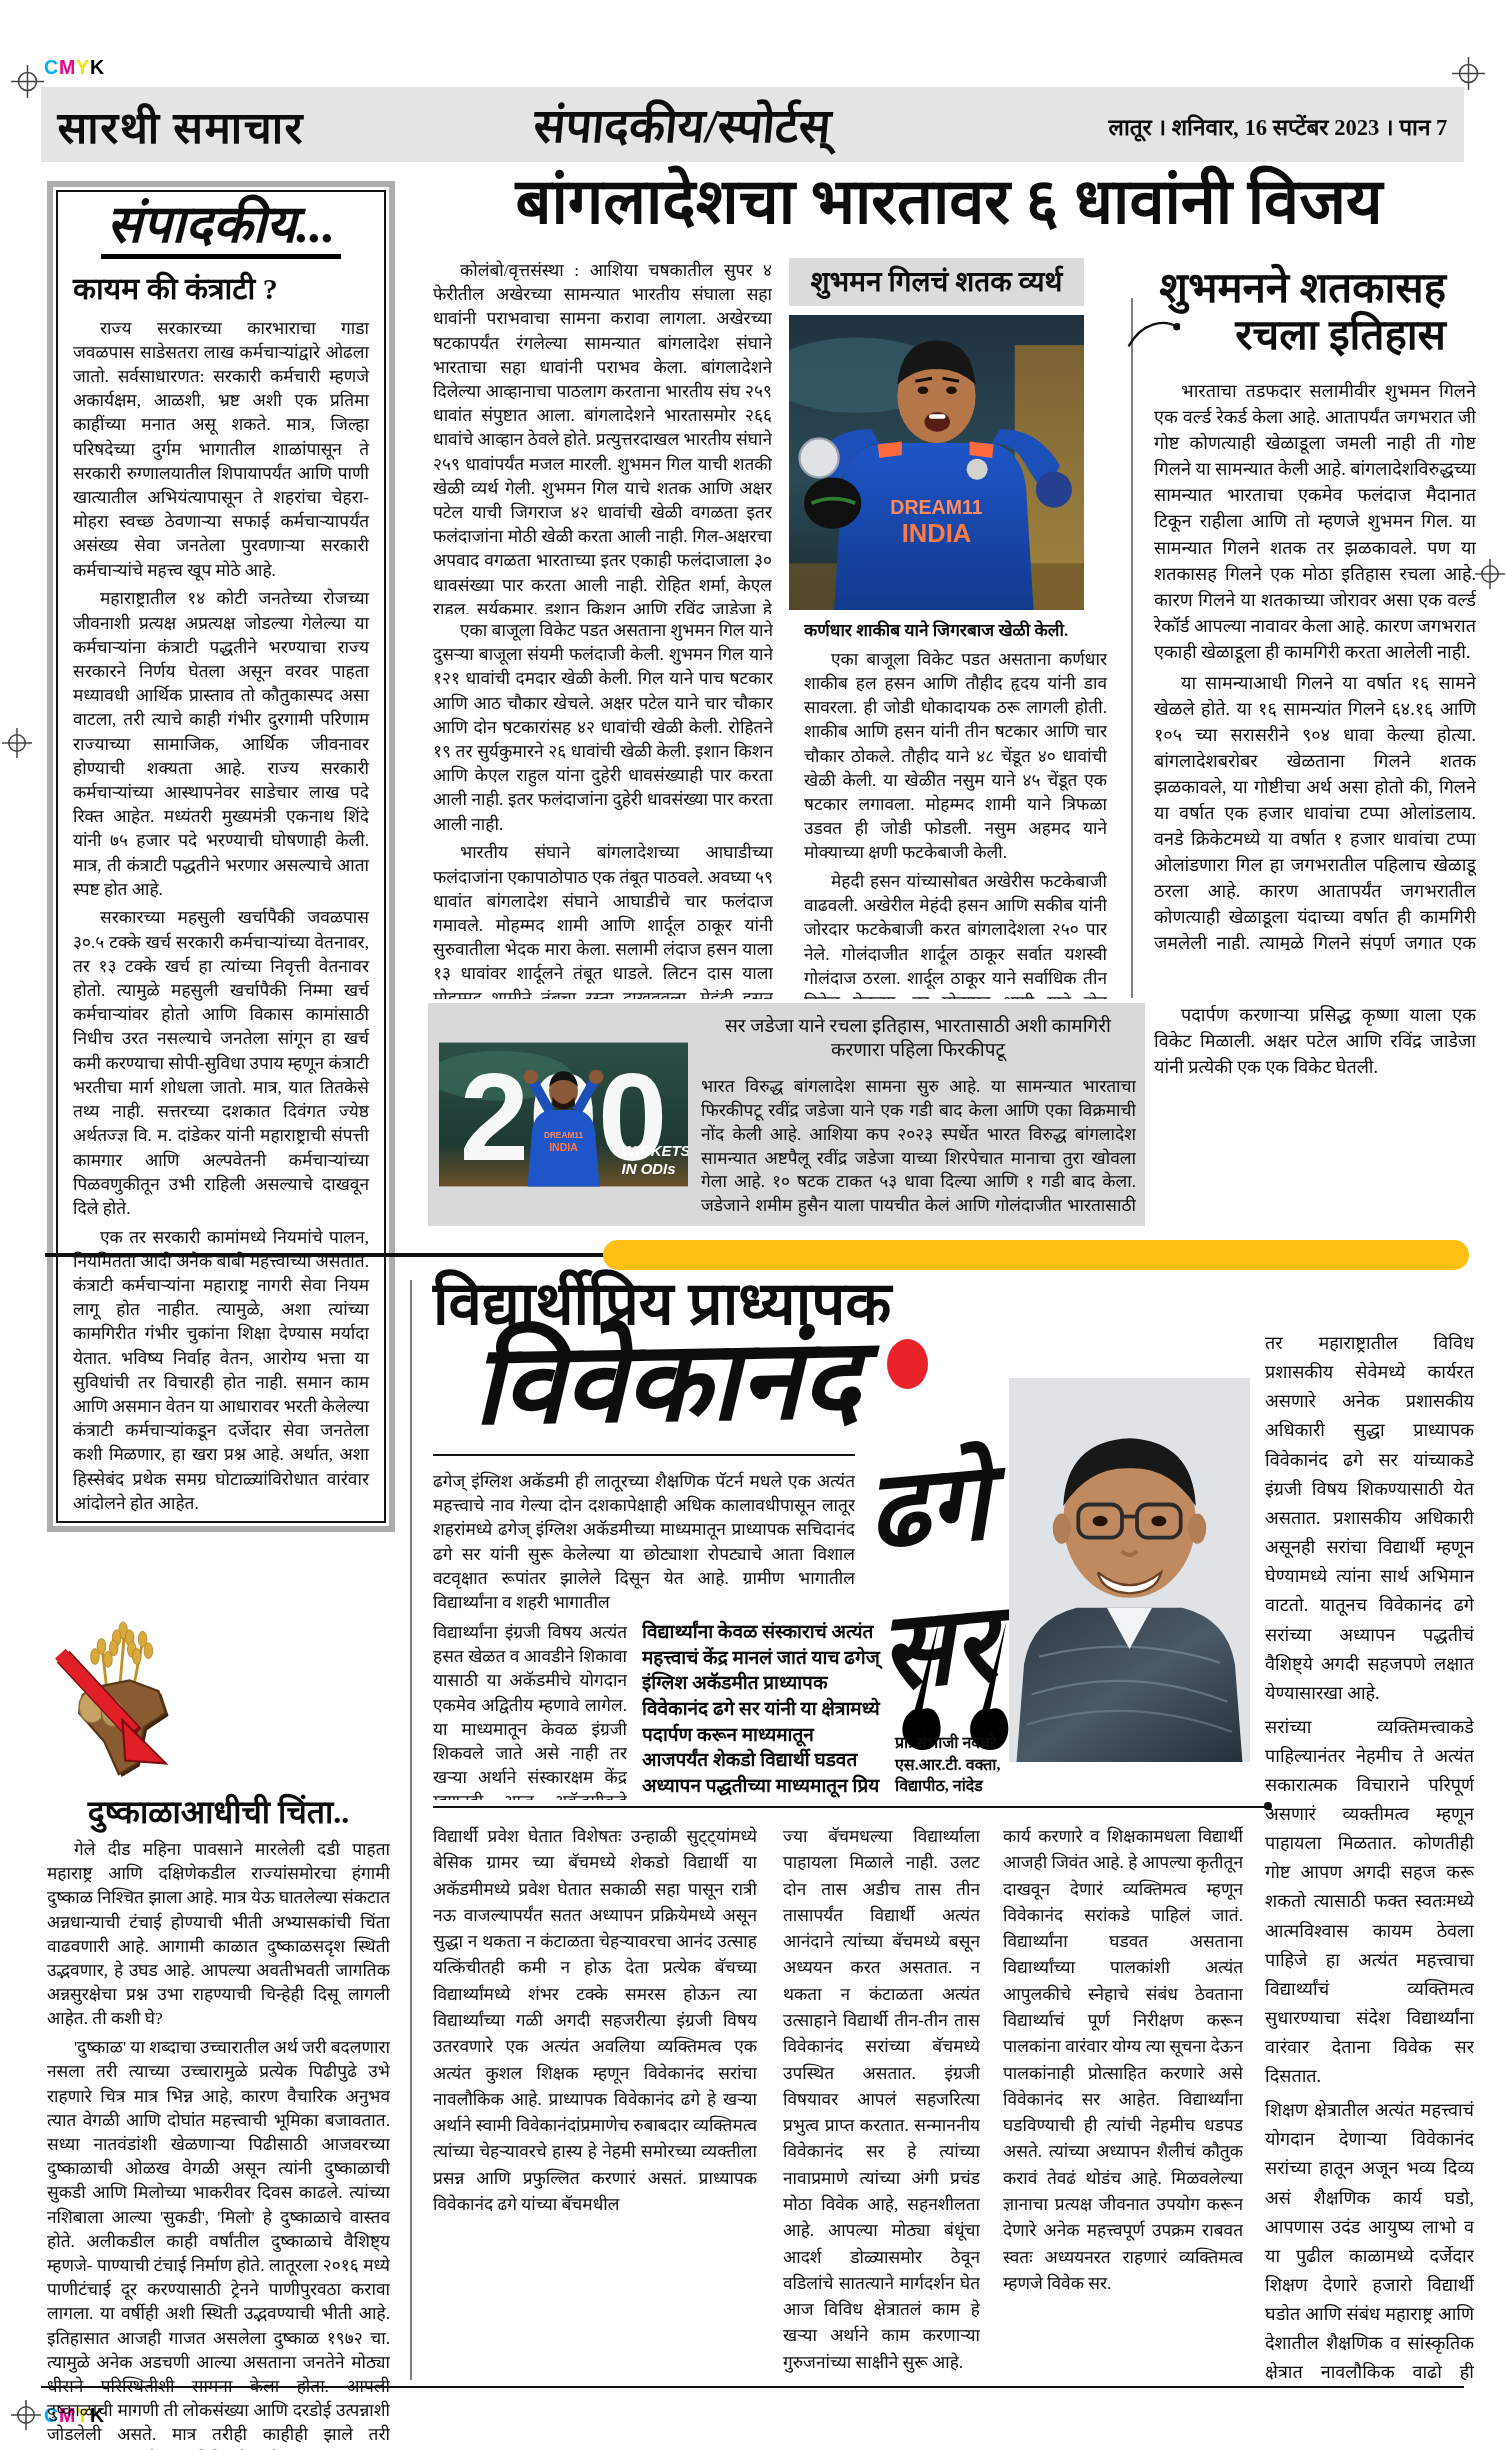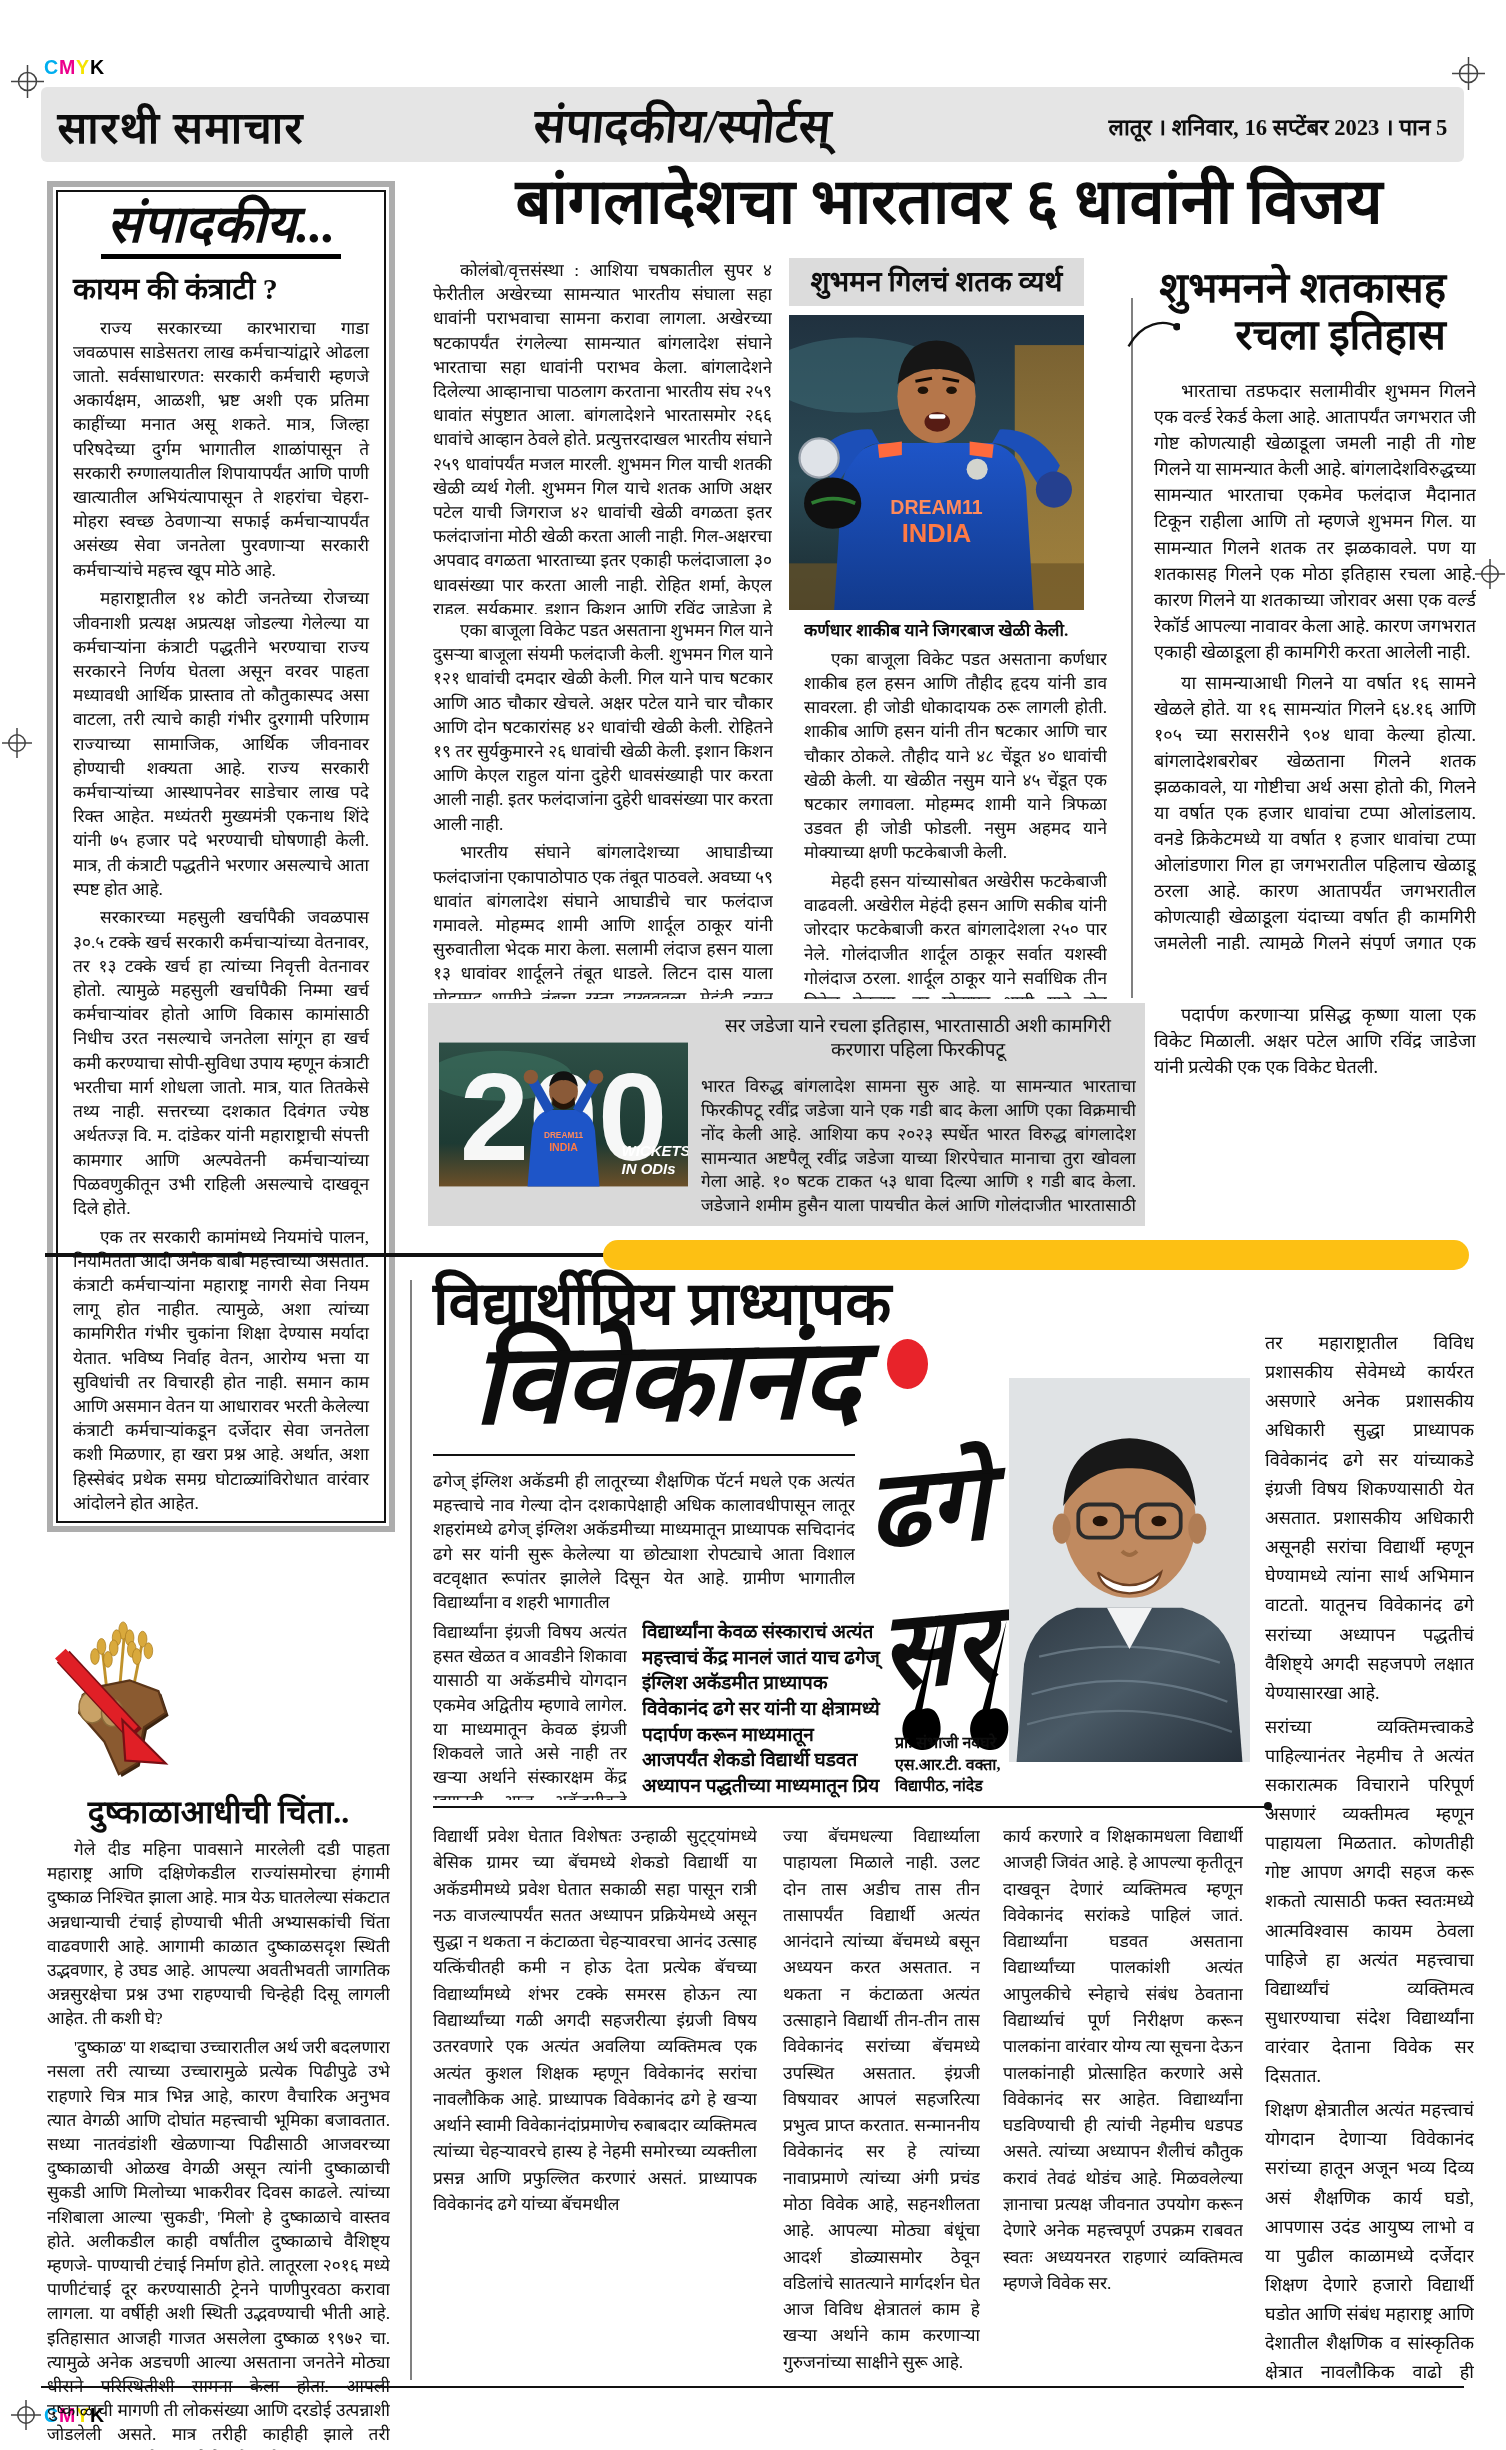--- a/index.html
+++ b/index.html
@@ -5,21 +5,21 @@
   html,body{margin:0;padding:0;background:#fff;}
   body{width:1506px;height:2450px;position:relative;font-family:"Liberation Serif","DejaVu Serif",serif;color:#0d0d0d;}
   #page{position:relative;width:1506px;height:2450px;background:#fff;overflow:hidden;}
   .abs{position:absolute;}
   .just{text-align:justify;text-justify:inter-word;}
   .hide{overflow:hidden;}
   p{margin:0 0 4.5px 0;text-indent:27px;}
   .nois p{text-indent:0;}
   .cmyk{font-family:"Liberation Sans",sans-serif;font-weight:700;font-size:19.6px;letter-spacing:0.8px;}
   .cmyk .c{color:#00aeef}.cmyk .m{color:#ec008c}.cmyk .y{color:#f5e400}.cmyk .k{color:#000}
-  .band{background:#e5e5e5;border-radius:6px;}
+  .band{background:#e5e5e5;}
   .papertitle{font-size:44px;font-weight:900;letter-spacing:1.5px;}
   .sectiontitle{font-size:47px;font-weight:900;transform:skewX(-5deg);}
   .dateline{font-size:22.6px;font-weight:700;}
   .mainhead{font-size:63px;font-weight:900;text-align:center;line-height:1.05;}
   .edbox{border:2.3px solid #111;outline:6.8px solid #adadad;outline-offset:3.8px;background:#fff;box-sizing:border-box;padding:6px 15px 7.5px 15px;}
   .edheadwrap{text-align:center;margin-bottom:4.5px;}
   .edhead{display:inline-block;font-size:52px;font-weight:900;font-style:italic;border-bottom:5.3px solid #000;padding:0 6px 1.5px 6px;line-height:1.05;}
   .edtitle{font-size:30px;font-weight:900;margin:7.5px 0 9px 0;}
   .body23{font-size:17.3px;line-height:1.4;}
   .body24{font-size:18px;line-height:1.45;}
@@ -69,21 +69,21 @@
       <line x1="20" y1="0" x2="20" y2="40" stroke="#444" stroke-width="2"></line>
       <line x1="0" y1="20" x2="40" y2="20" stroke="#444" stroke-width="2"></line>
     </svg>
 
   <div class="abs cmyk" style="left:44px;top:56px"><span class="c">C</span><span class="m">M</span><span class="y">Y</span><span class="k">K</span></div>
   <div class="abs cmyk" style="left:44px;top:2404px"><span class="c">C</span><span class="m">M</span><span class="y">Y</span><span class="k">K</span></div>
 
   <div class="abs band" style="left:41px;top:87px;width:1423px;height:75px">
     <div class="abs papertitle" style="left:16.6px;top:9px">सारथी समाचार</div>
     <div class="abs sectiontitle" style="left:493px;top:4.5px">संपादकीय/स्पोर्टस्</div>
-    <div class="abs dateline" style="right:16.6px;top:24px">लातूर । शनिवार, 16 सप्टेंबर 2023 । पान 5</div>
+    <div class="abs dateline" style="right:16.6px;top:24px">लातूर । शनिवार, 16 सप्टेंबर 2023 । पान 7</div>
   </div>
 
   <div class="abs mainhead" style="left:422px;top:169px;width:1054px">बांगलादेशचा भारतावर ६ धावांनी विजय</div>
 
   <div class="abs edbox hide" style="left:56px;top:190px;width:330px;height:1333px">
     <div class="edheadwrap">
       <span class="edhead">संपादकीय...</span>
     </div>
     <div class="edtitle">कायम की कंत्राटी ?</div>
     <div class="body23 just">

